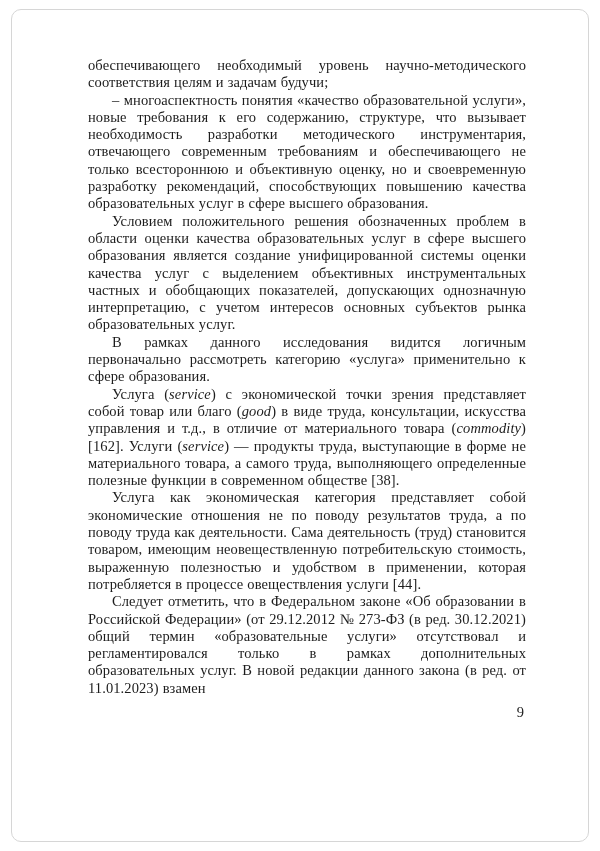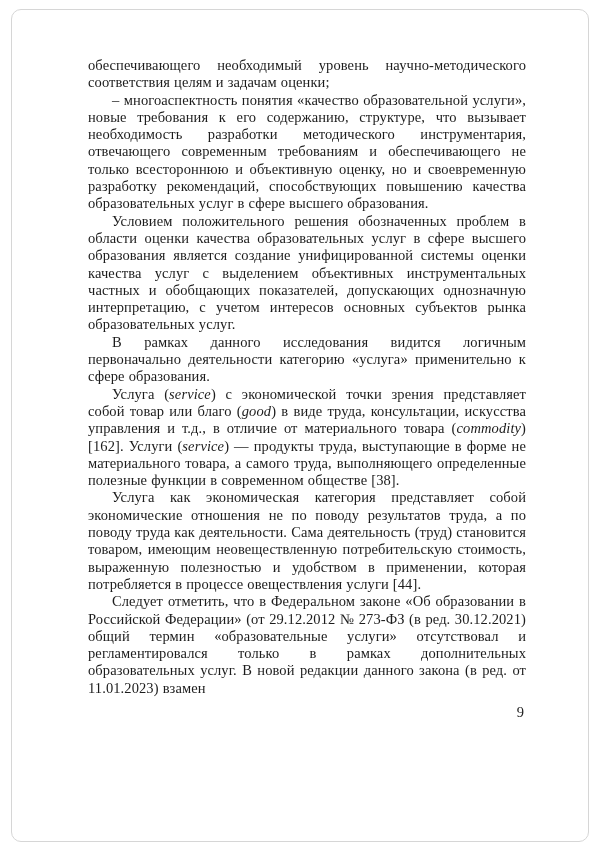--- a/index.html
+++ b/index.html
@@ -52,23 +52,23 @@
     padding-right: 2px;
   }
 </style>
 </head>
 <body>
 
 <div class="page">
   <div class="page-border"></div>
 
   <div class="text-block">
-    <p class="continuation"><span>обеспечивающего необходимый уровень научно-методического соответствия целям и задачам оценки;</span></p>
+    <p class="continuation"><span>обеспечивающего необходимый уровень научно-методического соответствия целям и задачам будучи;</span></p>
     <p><span>–  многоаспектность понятия «качество образовательной услуги», новые требования к его содержанию, структуре, что вызывает необходимость разработки методического инструментария, отвечающего современным требованиям и обеспечивающего не только всестороннюю и объективную оценку, но и своевременную разработку рекомендаций, способствующих повышению качества образовательных услуг в сфере высшего образования.</span></p>
     <p><span>Условием положительного решения обозначенных проблем в области оценки качества образовательных услуг в сфере высшего образования является создание унифицированной системы оценки качества услуг с выделением объективных инструментальных частных и обобщающих показателей, допускающих однозначную интерпретацию, с учетом интересов основных субъектов рынка образовательных услуг.</span></p>
-    <p><span>В рамках данного исследования видится логичным первоначально деятельности категорию «услуга» применительно к сфере образования.</span></p>
+    <p><span>В рамках данного исследования видится логичным первоначально рассмотреть категорию «услуга» применительно к сфере образования.</span></p>
     <p><span>Услуга (</span><span style="font-style: italic;">service</span><span>) с экономической точки зрения представляет собой товар или благо (</span><span style="font-style: italic;">good</span><span>) в виде труда, консультации, искусства управления и т.д., в отличие от материального товара (</span><span style="font-style: italic;">commodity</span><span>) [162]. Услуги (</span><span style="font-style: italic;">service</span><span>) — продукты труда, выступающие в форме не материального товара, а самого труда, выполняющего определенные полезные функции в современном обществе [38].</span></p>
     <p><span>Услуга как экономическая категория представляет собой экономические отношения не по поводу результатов труда, а по поводу труда как деятельности. Сама деятельность (труд) становится товаром, имеющим неовеществленную потребительскую стоимость, выраженную полезностью и удобством в применении, которая потребляется в процессе овеществления услуги [44].</span></p>
     <p><span>Следует отметить, что в Федеральном законе «Об образовании в Российской Федерации» (от 29.12.2012 № 273-ФЗ (в ред. 30.12.2021) общий термин «образовательные услуги» отсутствовал и регламентировался только в рамках дополнительных образовательных услуг. В новой редакции данного закона (в ред. от 11.01.2023) взамен</span></p>
 
     <div class="page-number">9</div>
   </div>
 </div>
 
 </body></html>

